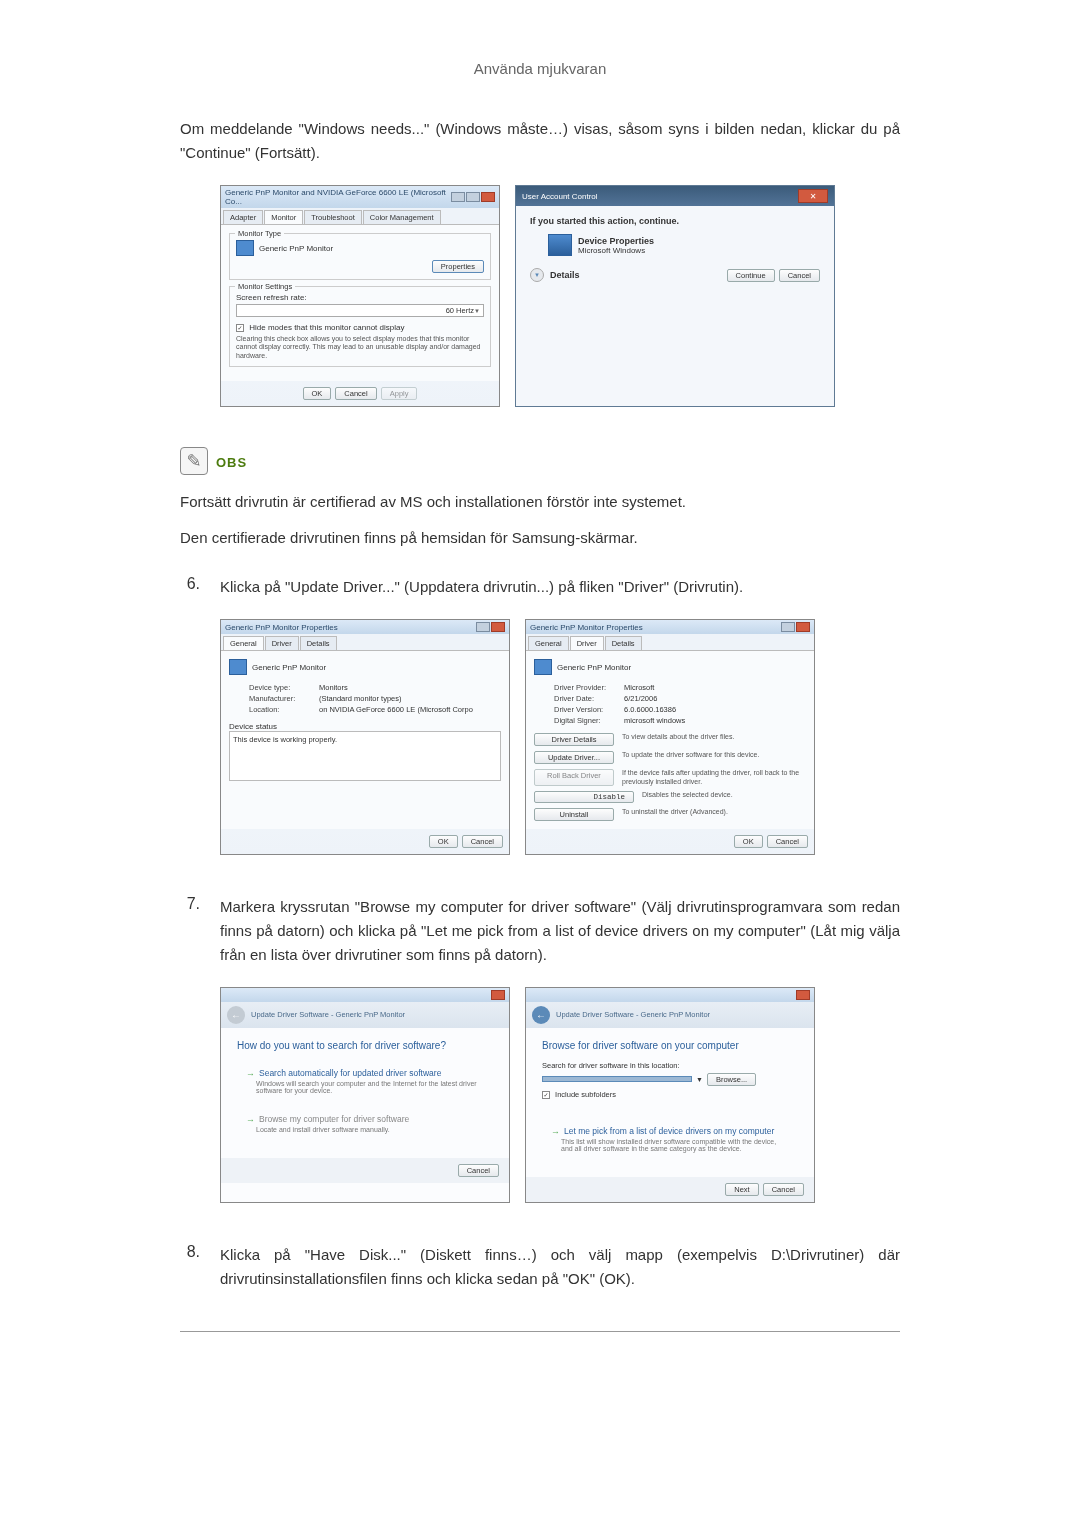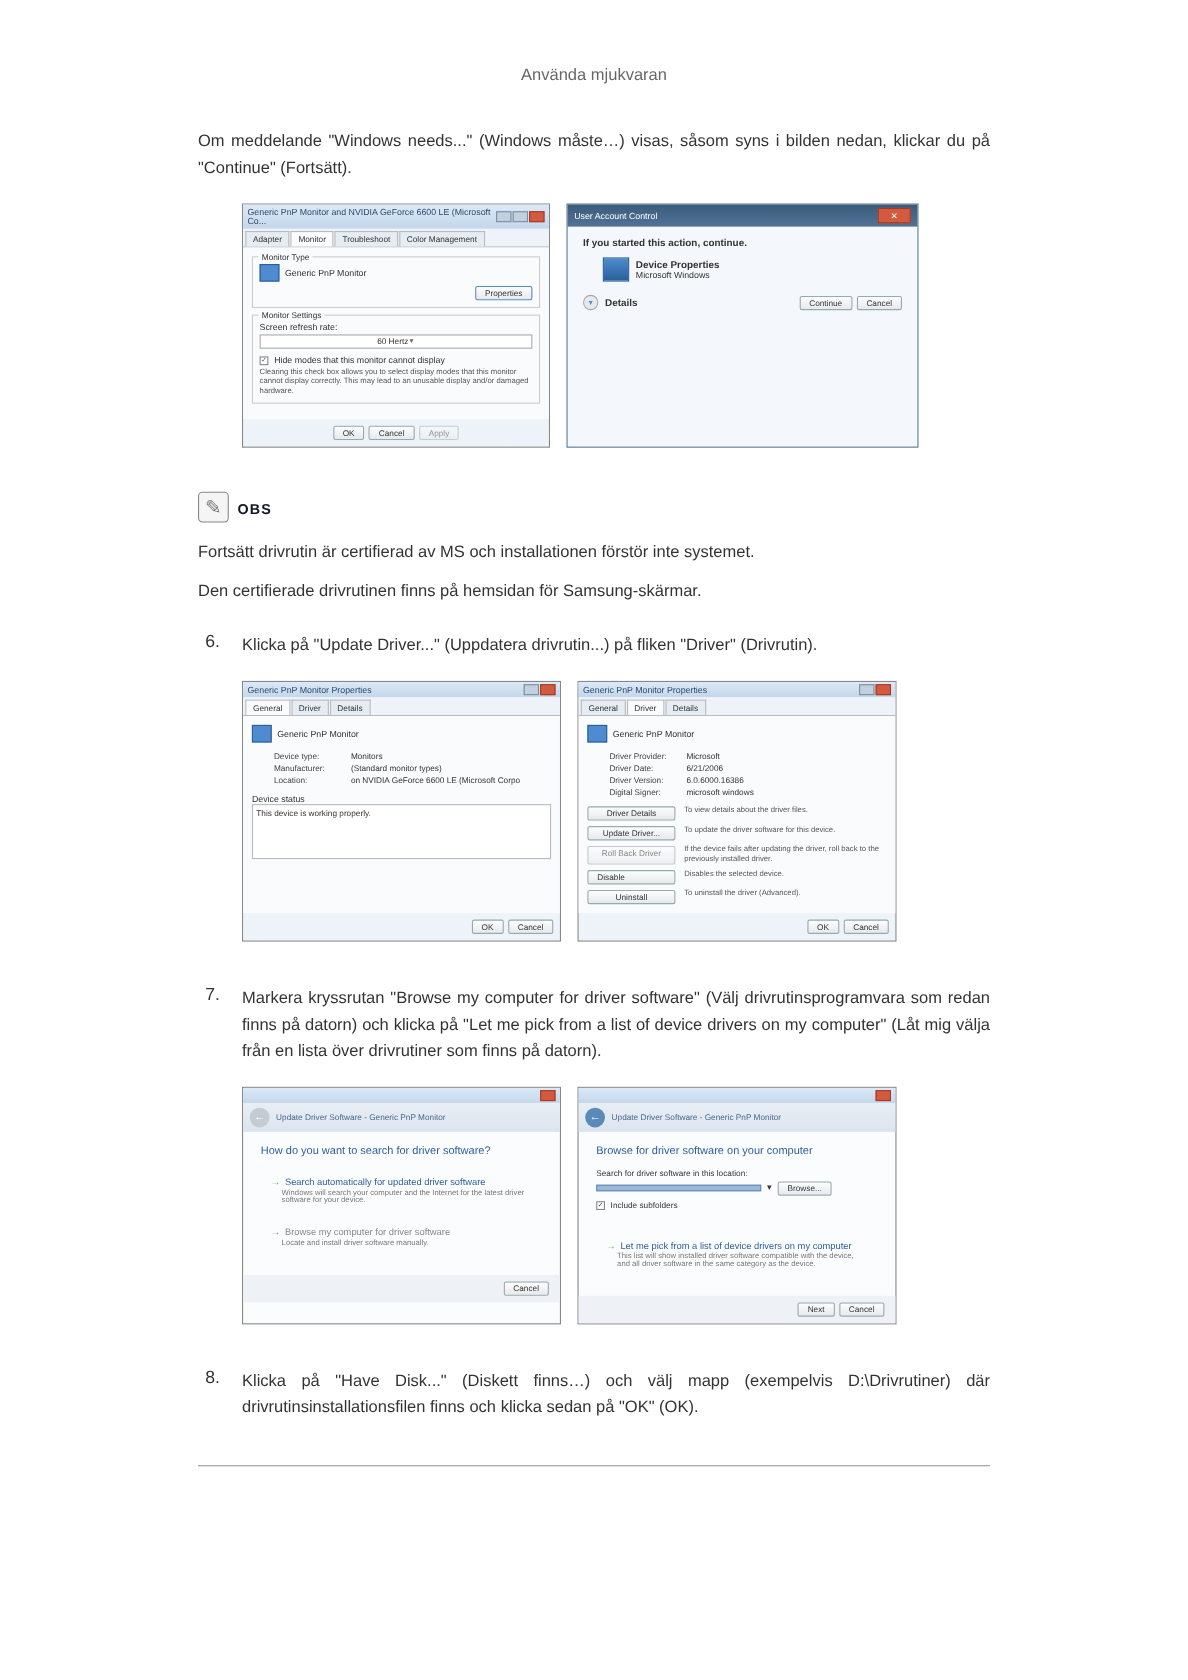--- a/index.html
+++ b/index.html
@@ -124,21 +124,21 @@
       gap: 4px;
     }
     .field-row { display: flex; font-size: 7.5px; margin: 2px 0; }
     .field-label { width: 70px; color: #444; }
     .dropdown {
       border: 1px solid #aaa;
       padding: 1px 3px;
       background: #fff;
       font-size: 7.5px;
       display: flex;
-      justify-content: center;
+      justify-content: flex-end;
       align-items: center;
     }
     .dropdown .arrow { font-size: 6px; color: #666; }
     .checkbox {
       width: 8px; height: 8px;
       border: 1px solid #888;
       background: #fff;
       display: inline-block;
       margin-right: 3px;
       vertical-align: middle;
@@ -231,21 +231,21 @@
       background: #f5f5f5;
       display: flex;
       align-items: center;
       justify-content: center;
       font-size: 18px;
       color: #777;
     }
     .note-label {
       font-size: 13px;
       font-weight: bold;
-      color: #0f172a;
+      color: #4d7c0f;
       letter-spacing: 1px;
     }
     .note-text {
       font-size: 15px;
       line-height: 1.6;
       margin-bottom: 12px;
     }
     
     .wiz { border: 1px solid #888; background: #fbfcfe; font-size: 8px; }
     .wiz-top {
@@ -489,21 +489,21 @@
           </div>
         <div style="display:flex;gap:8px;margin-bottom:5px;">
             <span class="btn" style="width:80px;text-align:center;">Update Driver...</span>
             <span class="small-text" style="flex:1;">To update the driver software for this device.</span>
           </div>
         <div style="display:flex;gap:8px;margin-bottom:5px;">
             <span class="btn" style="width:80px;text-align:center;opacity:0.6;">Roll Back Driver</span>
             <span class="small-text" style="flex:1;">If the device fails after updating the driver, roll back to the previously installed driver.</span>
           </div>
         <div style="display:flex;gap:8px;margin-bottom:5px;">
-            <span class="btn" style="width:80px;text-align:left;">Disable</span>
+            <span class="btn" style="width:100px;text-align:right;font-family:Liberation Mono, monospace;">Disable</span>
             <span class="small-text" style="flex:1;">Disables the selected device.</span>
           </div>
         <div style="display:flex;gap:8px;">
             <span class="btn" style="width:80px;text-align:center;">Uninstall</span>
             <span class="small-text" style="flex:1;">To uninstall the driver (Advanced).</span>
           </div>
       </div>
     </div>
     <div class="btn-row" style="justify-content:flex-end;">
       <span class="btn">OK</span>

